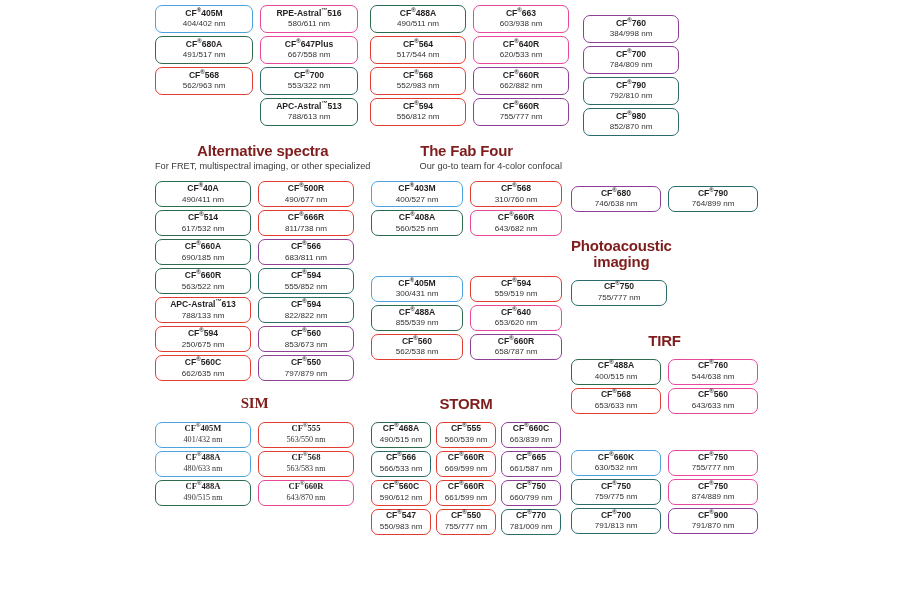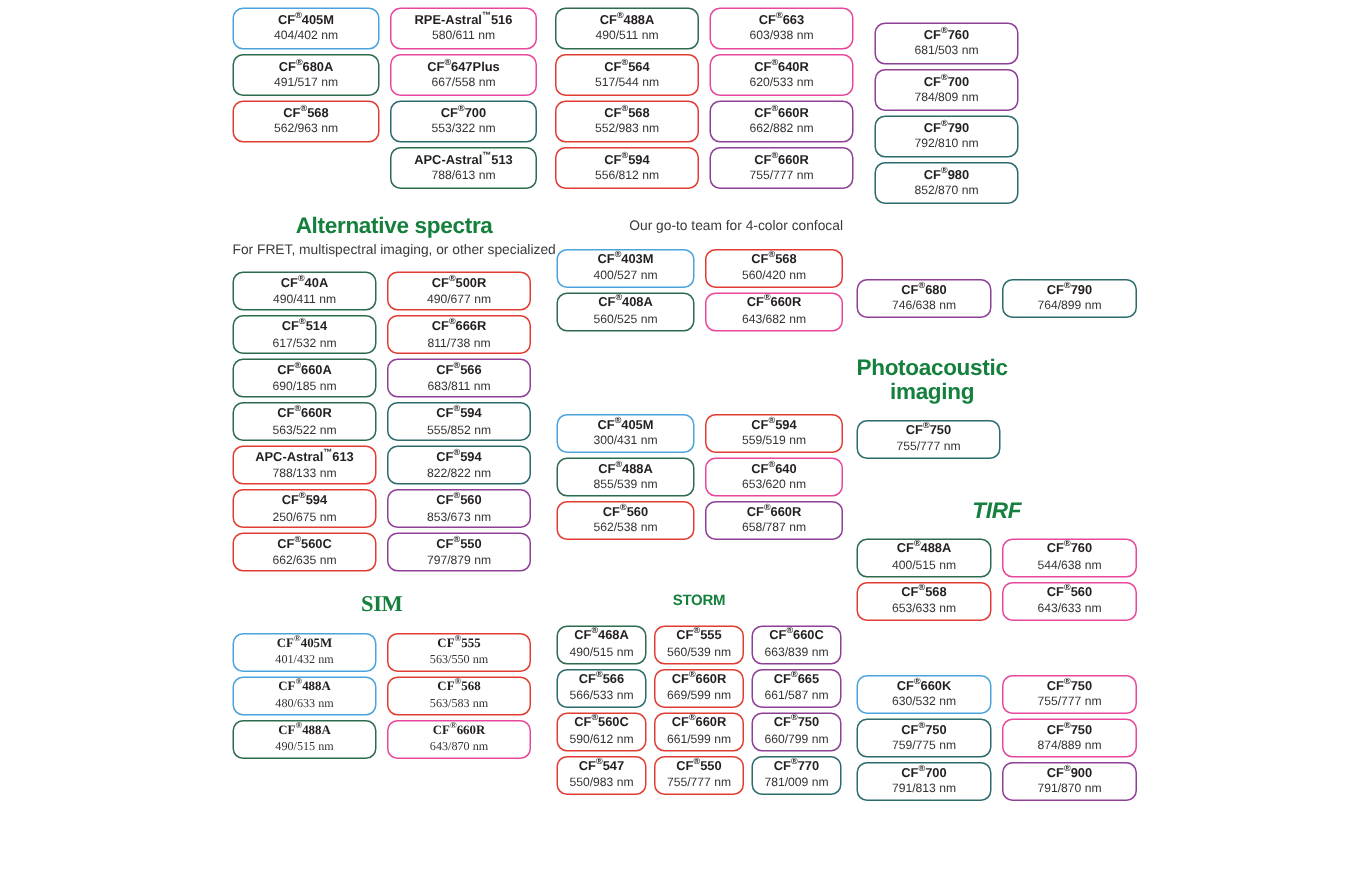--- a/index.html
+++ b/index.html
@@ -19,21 +19,21 @@
     position: absolute;
     inset: 0;
   }
   
   .group {
     position: absolute;
   }
   .group-title {
     text-align: center;
     font-weight: bold;
-    color: #15803d;
+    color: #7f1d1d;
     letter-spacing: -0.2px;
     line-height: 1.05;
     white-space: pre-line;
   }
   .group-sub {
     text-align: right;
     font-size: 9.2px;
     color: #3a3a3a;
     margin-top: 2px;
     line-height: 1.15;
@@ -158,21 +158,21 @@
             <div class="wl">755/777 nm</div>
           </div>
         </div>
       </div>
     </div>
     <div class="group" style="left: 583px; top: 15px;">
       <div class="columns" style="gap: 7px; margin-top: 0px;">
         <div class="col" style="gap: 3px;">
           <div class="chip" style="width: 96px; height: 28px; border-color: rgb(142, 63, 150);">
             <div class="name"><span>CF</span><sup>®</sup><span>760</span></div>
-            <div class="wl">681/503 nm</div>
+            <div class="wl">384/998 nm</div>
           </div>
           <div class="chip" style="width: 96px; height: 28px; border-color: rgb(142, 63, 150);">
             <div class="name"><span>CF</span><sup>®</sup><span>700</span></div>
             <div class="wl">784/809 nm</div>
           </div>
           <div class="chip" style="width: 96px; height: 28px; border-color: rgb(43, 107, 107);">
             <div class="name"><span>CF</span><sup>®</sup><span>790</span></div>
             <div class="wl">792/810 nm</div>
           </div>
           <div class="chip" style="width: 96px; height: 28px; border-color: rgb(43, 107, 107);">
@@ -242,36 +242,37 @@
             <div class="wl">853/673 nm</div>
           </div>
           <div class="chip" style="width: 96px; height: 26px; border-color: rgb(142, 63, 150);">
             <div class="name"><span>CF</span><sup>®</sup><span>550</span></div>
             <div class="wl">797/879 nm</div>
           </div>
         </div>
       </div>
     </div>
     <div class="group" style="left: 371px; top: 143px;">
+      <div class="group-title" style="font-size: 15px;">The Fab Four</div>
       <div class="group-sub">Our go-to team for 4-color confocal</div>
       <div class="columns" style="gap: 7px; margin-top: 10px;">
         <div class="col" style="gap: 3px;">
           <div class="chip" style="width: 92px; height: 26px; border-color: rgb(74, 163, 221);">
             <div class="name"><span>CF</span><sup>®</sup><span>403M</span></div>
             <div class="wl">400/527 nm</div>
           </div>
           <div class="chip" style="width: 92px; height: 26px; border-color: rgb(45, 107, 79);">
             <div class="name"><span>CF</span><sup>®</sup><span>408A</span></div>
             <div class="wl">560/525 nm</div>
           </div>
         </div>
         <div class="col" style="gap: 3px;">
           <div class="chip" style="width: 92px; height: 26px; border-color: rgb(226, 59, 50);">
             <div class="name"><span>CF</span><sup>®</sup><span>568</span></div>
-            <div class="wl">560/420 nm</div>
+            <div class="wl">310/760 nm</div>
           </div>
           <div class="chip" style="width: 92px; height: 26px; border-color: rgb(232, 71, 155);">
             <div class="name"><span>CF</span><sup>®</sup><span>660R</span></div>
             <div class="wl">643/682 nm</div>
           </div>
         </div>
       </div>
     </div>
     <div class="group" style="left: 371px; top: 266px;">
       <div class="columns" style="gap: 7px; margin-top: 10px;">
@@ -327,21 +328,21 @@
       <div class="columns" style="gap: 7px; margin-top: 10px;">
         <div class="col" style="gap: 3px;">
           <div class="chip" style="width: 96px; height: 26px; border-color: rgb(43, 107, 107);">
             <div class="name"><span>CF</span><sup>®</sup><span>750</span></div>
             <div class="wl">755/777 nm</div>
           </div>
         </div>
       </div>
     </div>
     <div class="group" style="left: 571px; top: 333px;">
-      <div class="group-title" style="font-size: 15px; font-style: italic;">TIRF</div>
+      <div class="group-title" style="font-size: 15px;">TIRF</div>
       <div class="columns" style="gap: 7px; margin-top: 10px;">
         <div class="col" style="gap: 3px;">
           <div class="chip" style="width: 90px; height: 26px; border-color: rgb(45, 107, 79);">
             <div class="name"><span>CF</span><sup>®</sup><span>488A</span></div>
             <div class="wl">400/515 nm</div>
           </div>
           <div class="chip" style="width: 90px; height: 26px; border-color: rgb(226, 59, 50);">
             <div class="name"><span>CF</span><sup>®</sup><span>568</span></div>
             <div class="wl">653/633 nm</div>
           </div>
@@ -417,21 +418,21 @@
             <div class="wl">563/583 nm</div>
           </div>
           <div class="chip" style="width: 96px; height: 26px; border-color: rgb(232, 71, 155);">
             <div class="name"><span>CF</span><sup>®</sup><span>660R</span></div>
             <div class="wl">643/870 nm</div>
           </div>
         </div>
       </div>
     </div>
     <div class="group" style="left: 371px; top: 396px;">
-      <div class="group-title" style="font-size: 10px;">STORM</div>
+      <div class="group-title" style="font-size: 15px;">STORM</div>
       <div class="columns" style="gap: 5px; margin-top: 10px;">
         <div class="col" style="gap: 3px;">
           <div class="chip" style="width: 60px; height: 26px; border-color: rgb(45, 107, 79);">
             <div class="name"><span>CF</span><sup>®</sup><span>468A</span></div>
             <div class="wl">490/515 nm</div>
           </div>
           <div class="chip" style="width: 60px; height: 26px; border-color: rgb(43, 107, 107);">
             <div class="name"><span>CF</span><sup>®</sup><span>566</span></div>
             <div class="wl">566/533 nm</div>
           </div>

